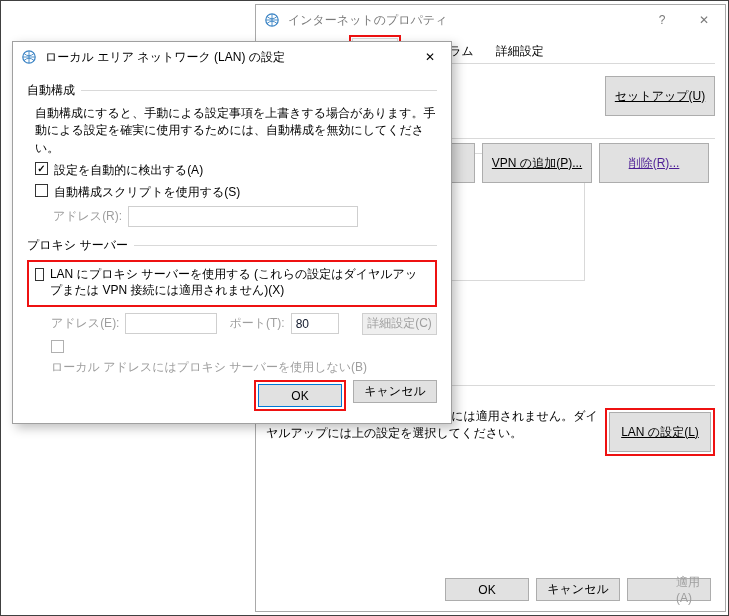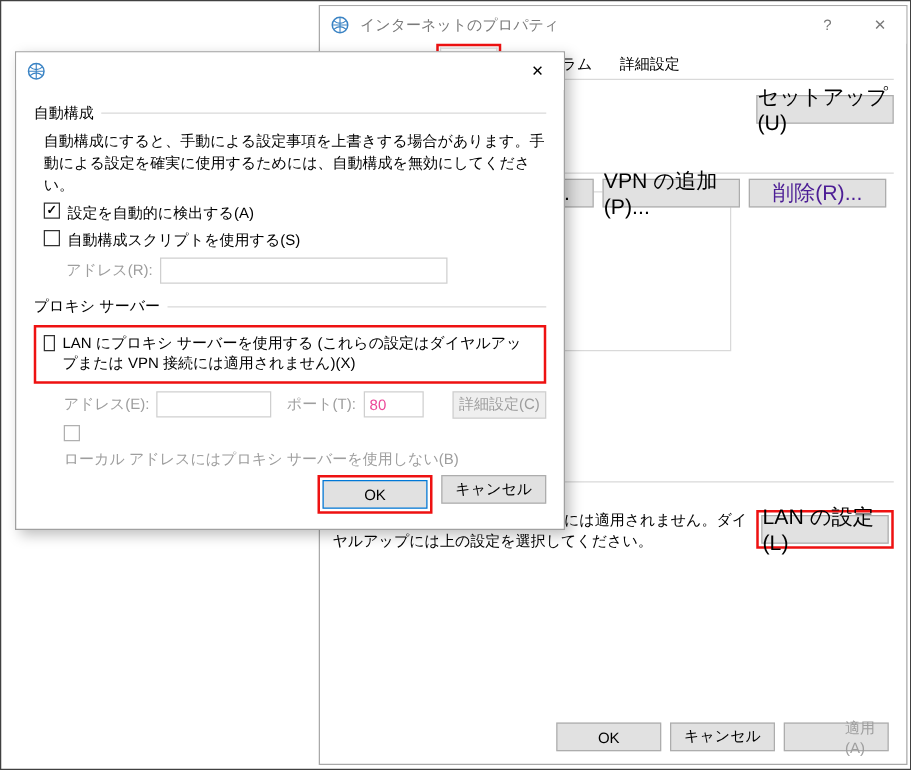--- a/index.html
+++ b/index.html
@@ -92,27 +92,28 @@
   .pgroup-header {
     color:#000;
     margin: 10px 0 6px 0;
     display:flex; align-items:center;
   }
   .pgroup-header .rule {
     flex:1; height:1px; background:#d9d9d9; margin-left:6px;
   }
   .side-btn {
     width: 110px;
-    height: 23px;
+    height: 40px;
     border:1px solid #adadad;
     background:#e1e1e1;
-    font-size:17px;
+    font-size:12px;
     display:flex; align-items:center; justify-content:center;
     box-sizing:border-box;
     cursor:pointer;
+    text-decoration:underline;
   }
   .side-btn.disabled { color:#4c1d95; }
   .rightcol {
     position:absolute;
     right:16px;
     display:flex;
     flex-direction:row;
     gap:7px;
   }
   .lan-settings-row {
@@ -279,20 +280,21 @@
   </div>
 
   <div class="child">
     <div class="child-titlebar">
       <span class="globe-ic">
         <svg viewBox="0 0 16 16">
             <circle cx="8" cy="8" r="6.2" fill="none" stroke="#3a83c4" stroke-width="1.2"></circle>
             <path d="M2 8 H14 M8 2 V14 M3 4.5 Q8 9 13 4.5 M3 11.5 Q8 7 13 11.5" fill="none" stroke="#3a83c4" stroke-width="0.9"></path>
           </svg>
       </span>
+      <span>ローカル エリア ネットワーク (LAN) の設定</span>
       <span class="spacer"></span>
       <span class="tbarbtn" style="color:#000;">✕</span>
     </div>
 
     <div class="child-body">
       <div class="fieldset-title">
         <span>自動構成</span>
         <span class="rule"></span>
       </div>
       <div class="descblock">自動構成にすると、手動による設定事項を上書きする場合があります。手動による設定を確実に使用するためには、自動構成を無効にしてください。</div>
@@ -317,21 +319,21 @@
 
       <div class="proxy-hlbox">
         <span class="chkbox" style="margin-top:2px;"></span>
         <span class="lbl">LAN にプロキシ サーバーを使用する (これらの設定はダイヤルアップまたは VPN 接続には適用されません)(X)</span>
       </div>
 
       <div class="proxy-row2">
         <span>アドレス(E):</span>
         <span class="txtin" style="width:92px;"></span>
         <span style="margin-left:6px;">ポート(T):</span>
-        <span class="txtin" style="width:48px;display:inline-flex;align-items:center;padding-left:4px;color:#ec4899;">80</span>
+        <span class="txtin" style="width:48px;display:inline-flex;align-items:center;padding-left:4px;color:#0f172a;">80</span>
         <span style="flex:1;"></span>
         <span class="small-btn">詳細設定(C)</span>
       </div>
 
       <div class="chkrow grey" style="margin-left:24px;flex-direction:column;">
         <span class="chkbox grey"></span>
         <span class="grey">ローカル アドレスにはプロキシ サーバーを使用しない(B)</span>
       </div>
     </div>
 

